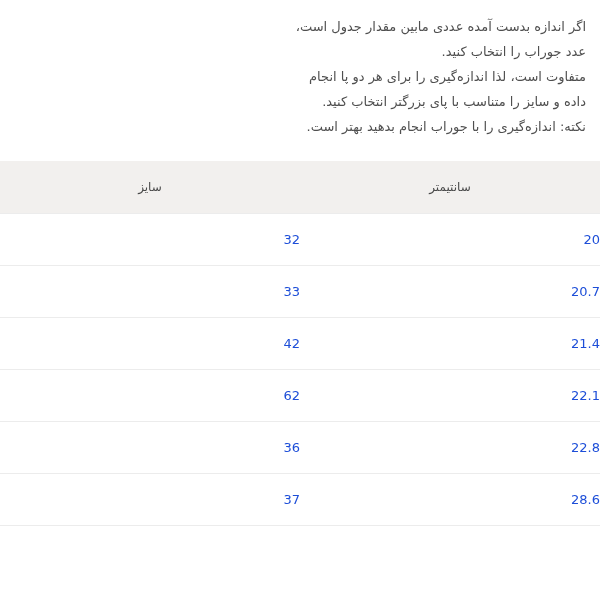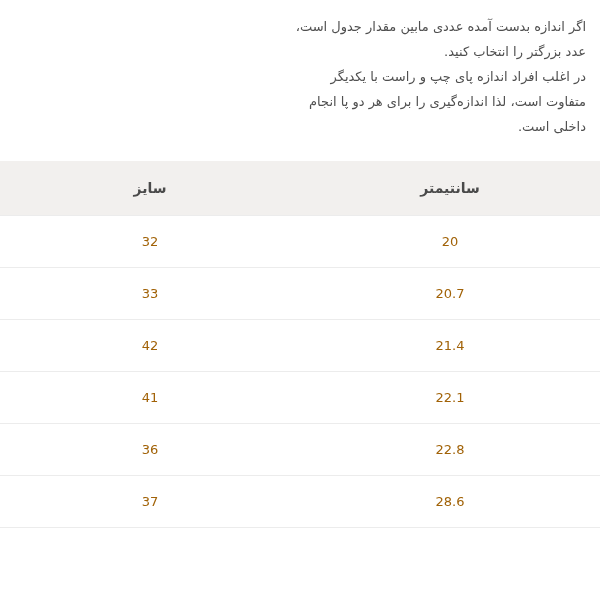--- a/index.html
+++ b/index.html
@@ -40,50 +40,49 @@
   }
   table.size-table {
     width: 100%;
     border-collapse: collapse;
     direction: rtl;
     table-layout: fixed;
   }
   table.size-table thead th {
     background: #f2f0ee;
     color: #4a4a4a;
-    font-size: 14px;
-    font-weight: bold;
+    font-size: 12px;
+    font-weight: normal;
     padding: 19px 12px;
     text-align: center;
     border: none;
   }
   table.size-table tbody td {
     font-size: 13px;
-    color: #a16207;
-    text-align: center;
+    color: #1d4ed8;
     padding: 18px 0;
     border-bottom: 1px solid #ececec;
   }
   table.size-table tbody tr:first-child td {
     border-top: 1px solid #ececec;
   }
   .col-cm { width: 50%; }
   .col-size { width: 50%; }
 </style>
 </head>
 <body>
 
 <div class="page">
 
   <div class="notes">
     <div class="note-line">اگر اندازه بدست آمده عددی مابین مقدار جدول است،</div>
-    <div class="note-line">عدد بزرگتر را انتخاب کنید.</div>
-    <div class="note-line">در اغلب افراد اندازه پای چپ و راست با یکدیگر</div>
+    <div class="note-line">عدد جوراب را انتخاب کنید.</div>
     <div class="note-line">متفاوت است، لذا اندازه‌گیری را برای هر دو پا انجام</div>
-    <div class="note-line">داخلی است.</div>
+    <div class="note-line">داده و سایز را متناسب با پای بزرگتر انتخاب کنید.</div>
+    <div class="note-line">نکته: اندازه‌گیری را با جوراب انجام بدهید بهتر است.</div>
   </div>
 
   <div class="table-wrap">
     <table class="size-table">
       <thead>
         <tr>
           <th class="col-cm">سانتیمتر</th>
           <th class="col-size">سایز</th>
         </tr>
       </thead>
@@ -95,21 +94,21 @@
         <tr>
           <td class="col-cm">20.7</td>
           <td class="col-size">33</td>
         </tr>
         <tr>
           <td class="col-cm">21.4</td>
           <td class="col-size">42</td>
         </tr>
         <tr>
           <td class="col-cm">22.1</td>
-          <td class="col-size">41</td>
+          <td class="col-size">62</td>
         </tr>
         <tr>
           <td class="col-cm">22.8</td>
           <td class="col-size">36</td>
         </tr>
         <tr>
           <td class="col-cm">28.6</td>
           <td class="col-size">37</td>
         </tr>
       </tbody>

